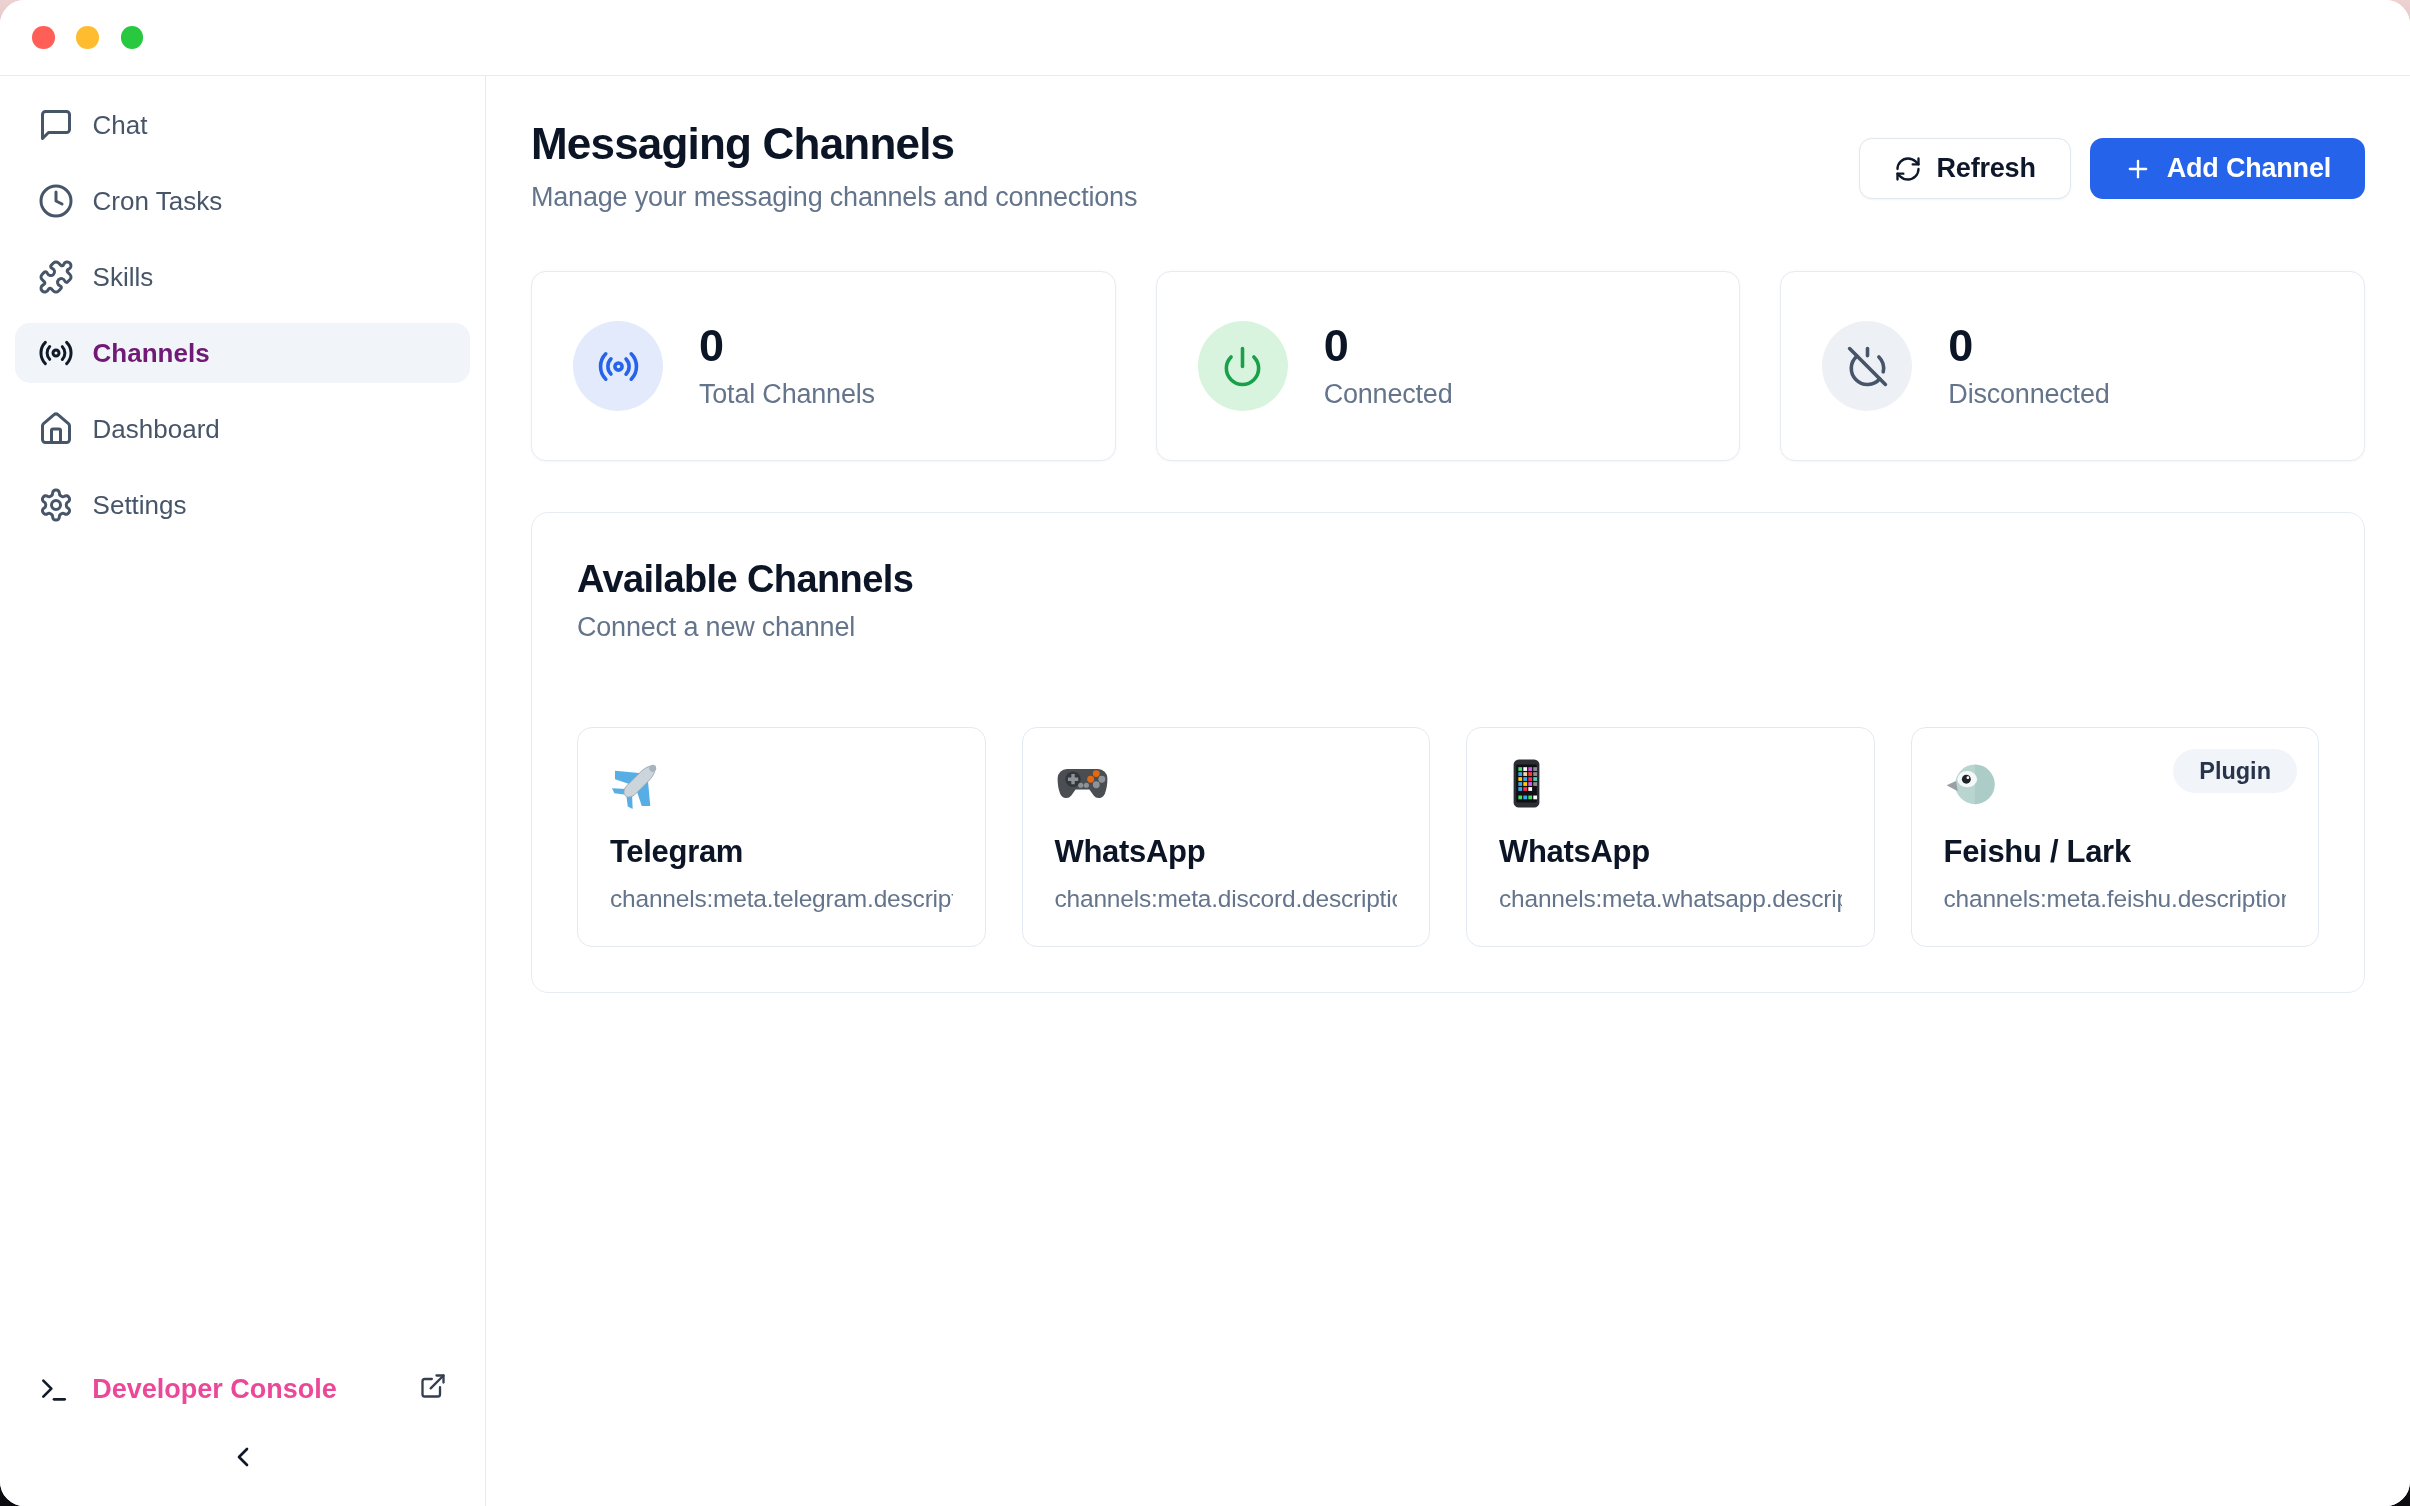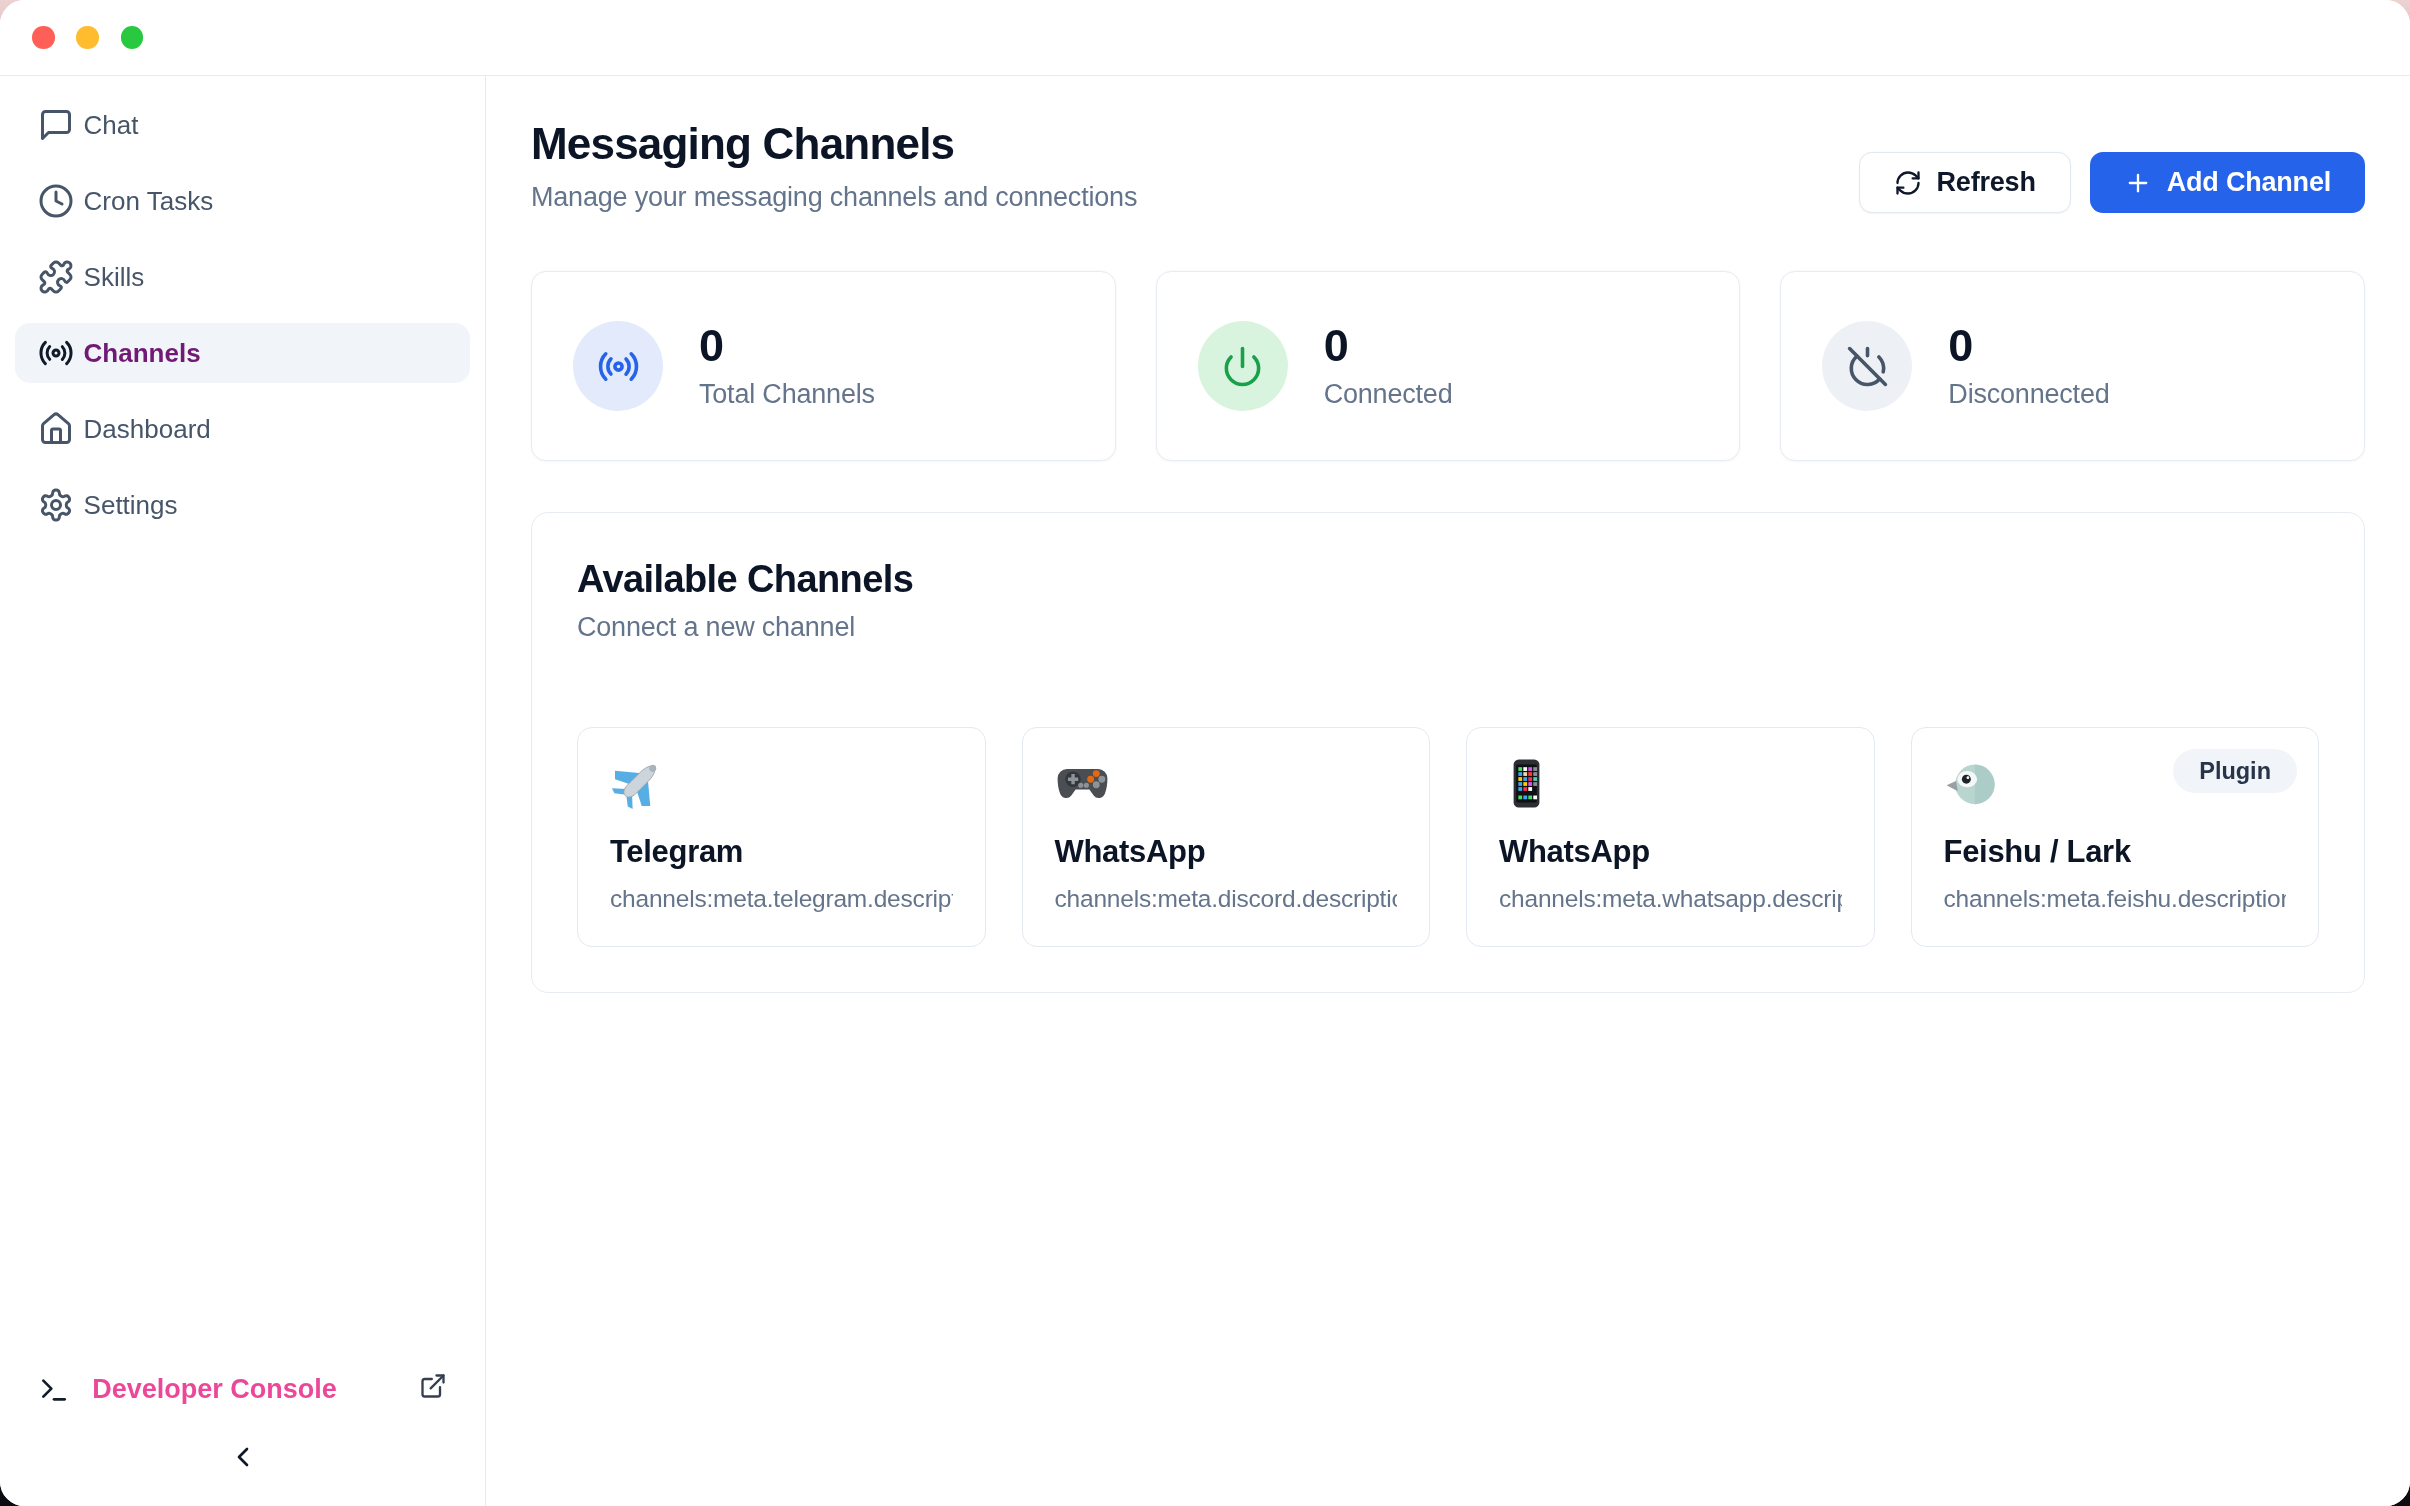--- a/index.html
+++ b/index.html
@@ -17,34 +17,34 @@
   
   .titlebar{height:75px;flex:0 0 75px;display:flex;align-items:center;padding-left:32px;gap:21.7px;border-bottom:0.9px solid #e7eaf0;background:#fff;}
   .tl{width:22.6px;height:22.6px;border-radius:50%;display:inline-block;}
   .tl.red{background:#ff5f57;}
   .tl.yellow{background:#febc2e;}
   .tl.green{background:#28c840;}
   
   .app{flex:1;display:flex;min-height:0;}
   .sidebar{width:486px;flex:0 0 486px;border-right:0.9px solid #e7eaf0;display:flex;flex-direction:column;padding:19px 15px 24.5px;box-sizing:border-box;background:#fff;}
   .nav{display:flex;flex-direction:column;gap:16px;}
-  .nav-item{display:flex;align-items:center;gap:10px;height:60px;padding:0 22.6px;border-radius:15px;font-size:26px;font-weight:500;color:#475569;cursor:pointer;box-sizing:border-box;}
+  .nav-item{display:flex;align-items:center;gap:19px;height:60px;padding:0 22.6px;border-radius:15px;font-size:26px;font-weight:500;color:#475569;cursor:pointer;box-sizing:border-box;}
   .nav-item svg{width:36px;height:36px;flex:0 0 36px;stroke:#475569;}
   .nav-item.active{background:#f1f5f9;color:#701a75;font-weight:600;}
   .nav-item.active svg{stroke:#111a29;}
   .sidebar-footer{margin-top:auto;display:flex;flex-direction:column;gap:28px;}
   .dev-console{display:flex;align-items:center;gap:22.6px;padding:0 22.6px;font-size:27px;font-weight:600;color:#ec4899;cursor:pointer;}
   .dev-console svg{width:32px;height:32px;stroke:#131c2a;}
   .dev-console .ext{margin-left:auto;}
   .dev-console .ext svg{width:28px;height:28px;stroke:#333f50;}
   .collapse-btn{align-self:center;background:none;border:none;padding:5.6px;cursor:pointer;}
   .collapse-btn svg{width:32px;height:32px;stroke:#0f172a;}
   
   .main{flex:1;padding:43px 45px;box-sizing:border-box;overflow:hidden;background:#fff;}
-  .page-header{display:flex;justify-content:space-between;align-items:flex-end;}
+  .page-header{display:flex;justify-content:space-between;align-items:center;}
   .page-title{font-size:44px;font-weight:800;color:#0b1526;margin:0 0 13px;letter-spacing:-0.8px;}
   .page-subtitle{font-size:27px;color:#64748b;margin:0;letter-spacing:-0.2px;}
   .actions{display:flex;gap:19px;margin-top:5.6px;}
   .btn{height:61px;border-radius:13px;font-size:27px;font-weight:600;display:inline-flex;align-items:center;gap:15px;padding:0 34px;cursor:pointer;font-family:inherit;letter-spacing:-0.2px;}
   .btn svg{width:28px;height:28px;}
   .btn-refresh{background:#fff;border:0.9px solid #e2e8f0;color:#0f172a;box-shadow:0 0.9px 1.9px rgba(15,23,42,.05);}
   .btn-refresh svg{stroke:#0f172a;}
   .btn-primary{background:#2563eb;border:none;color:#fff;}
   .btn-primary svg{stroke:#fff;}
   

